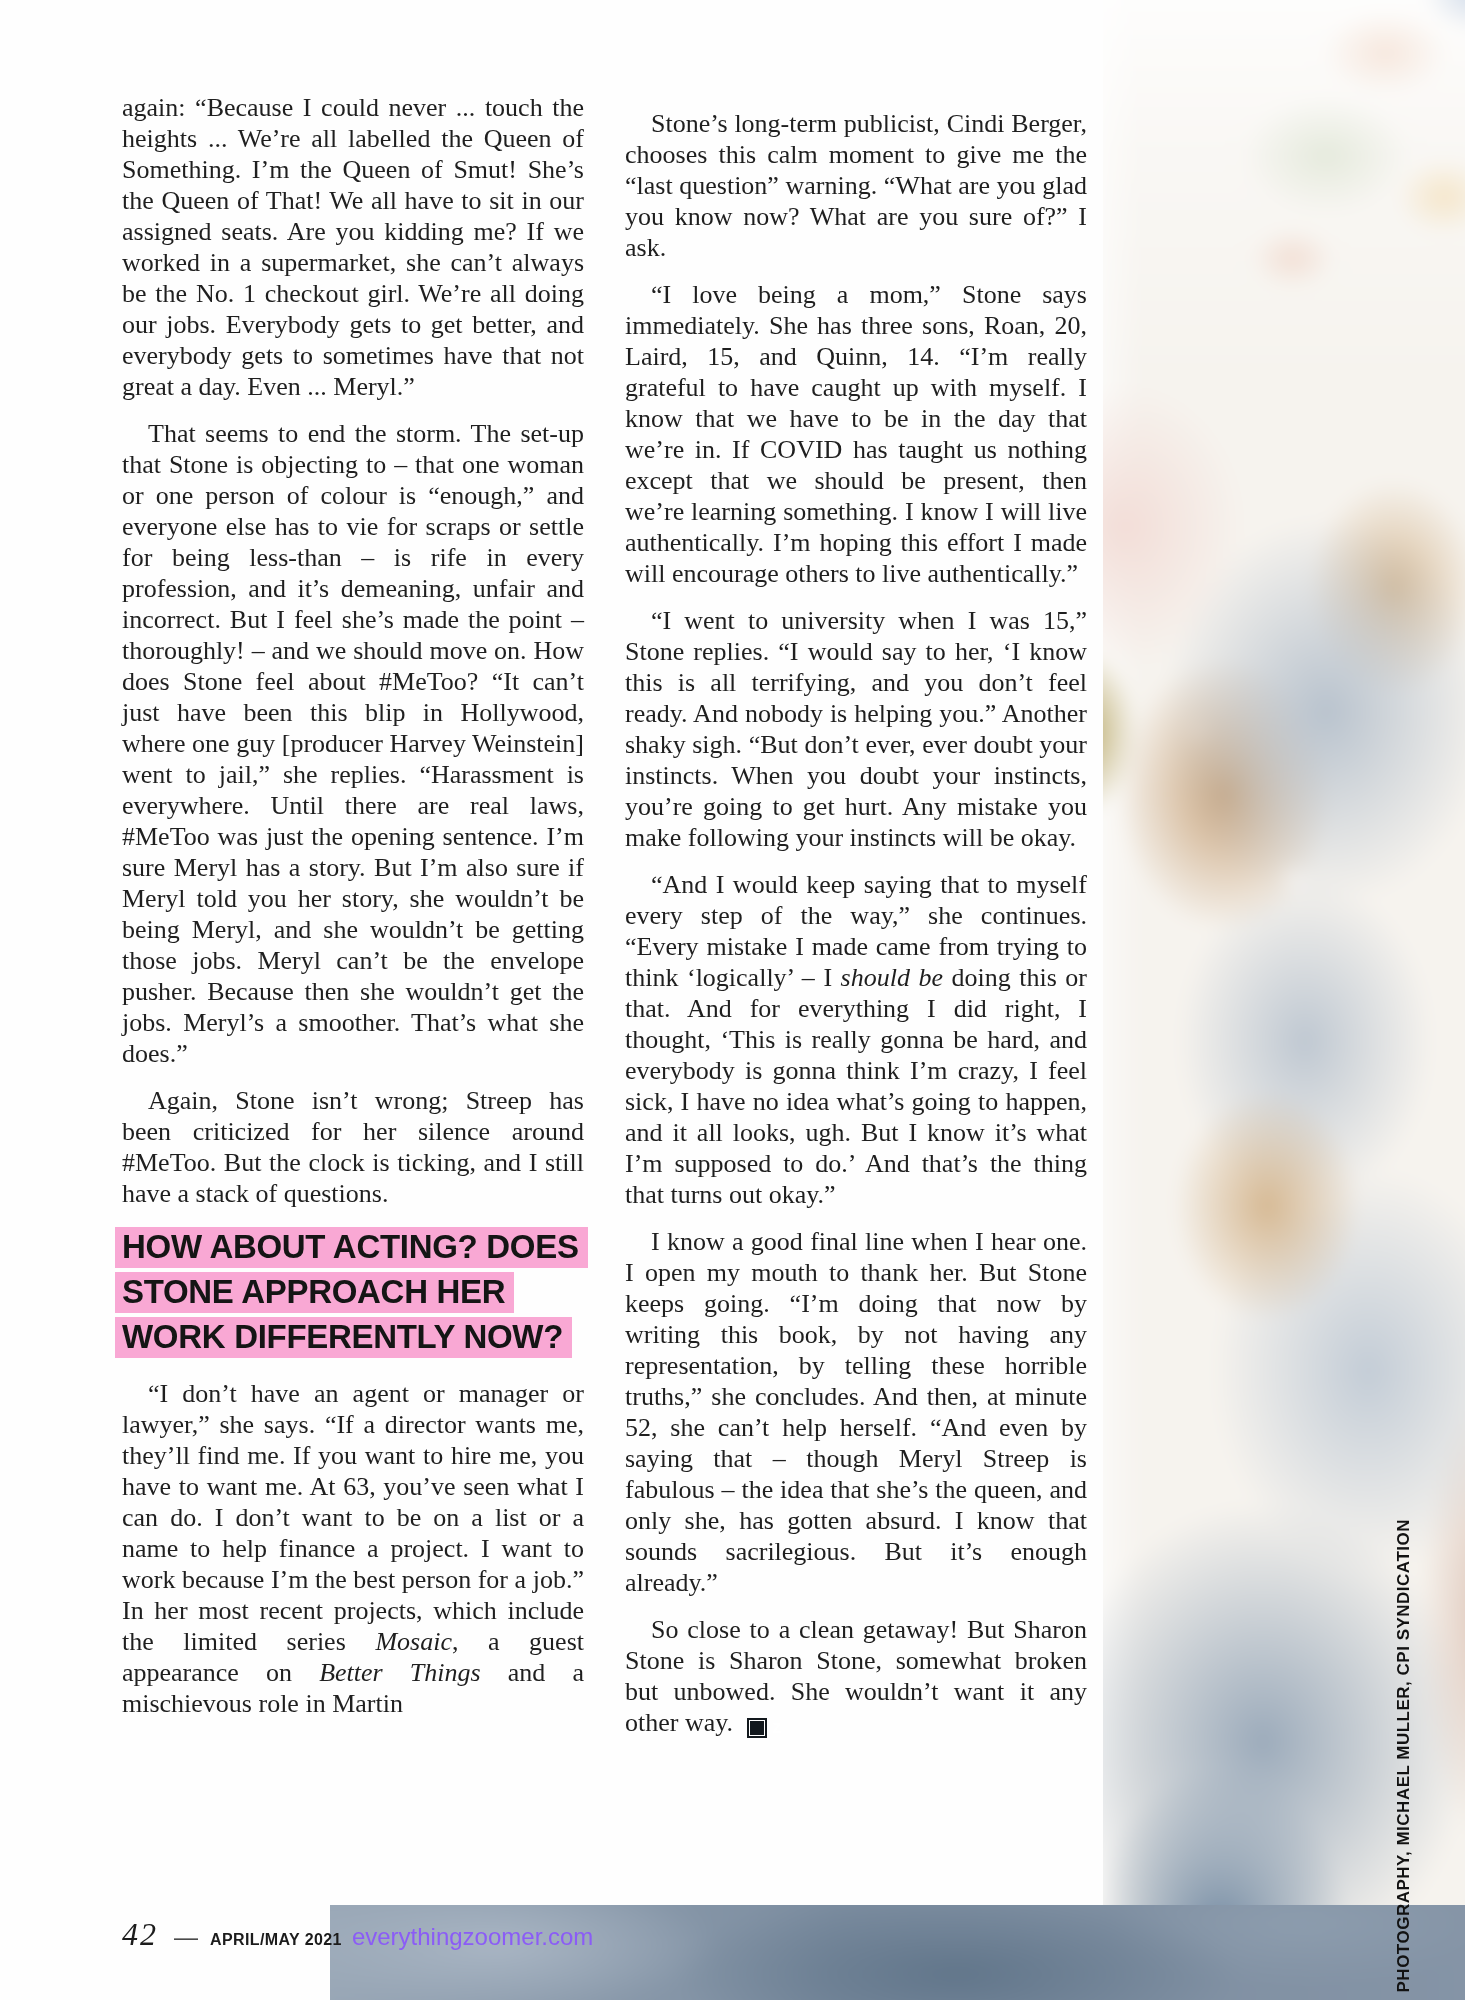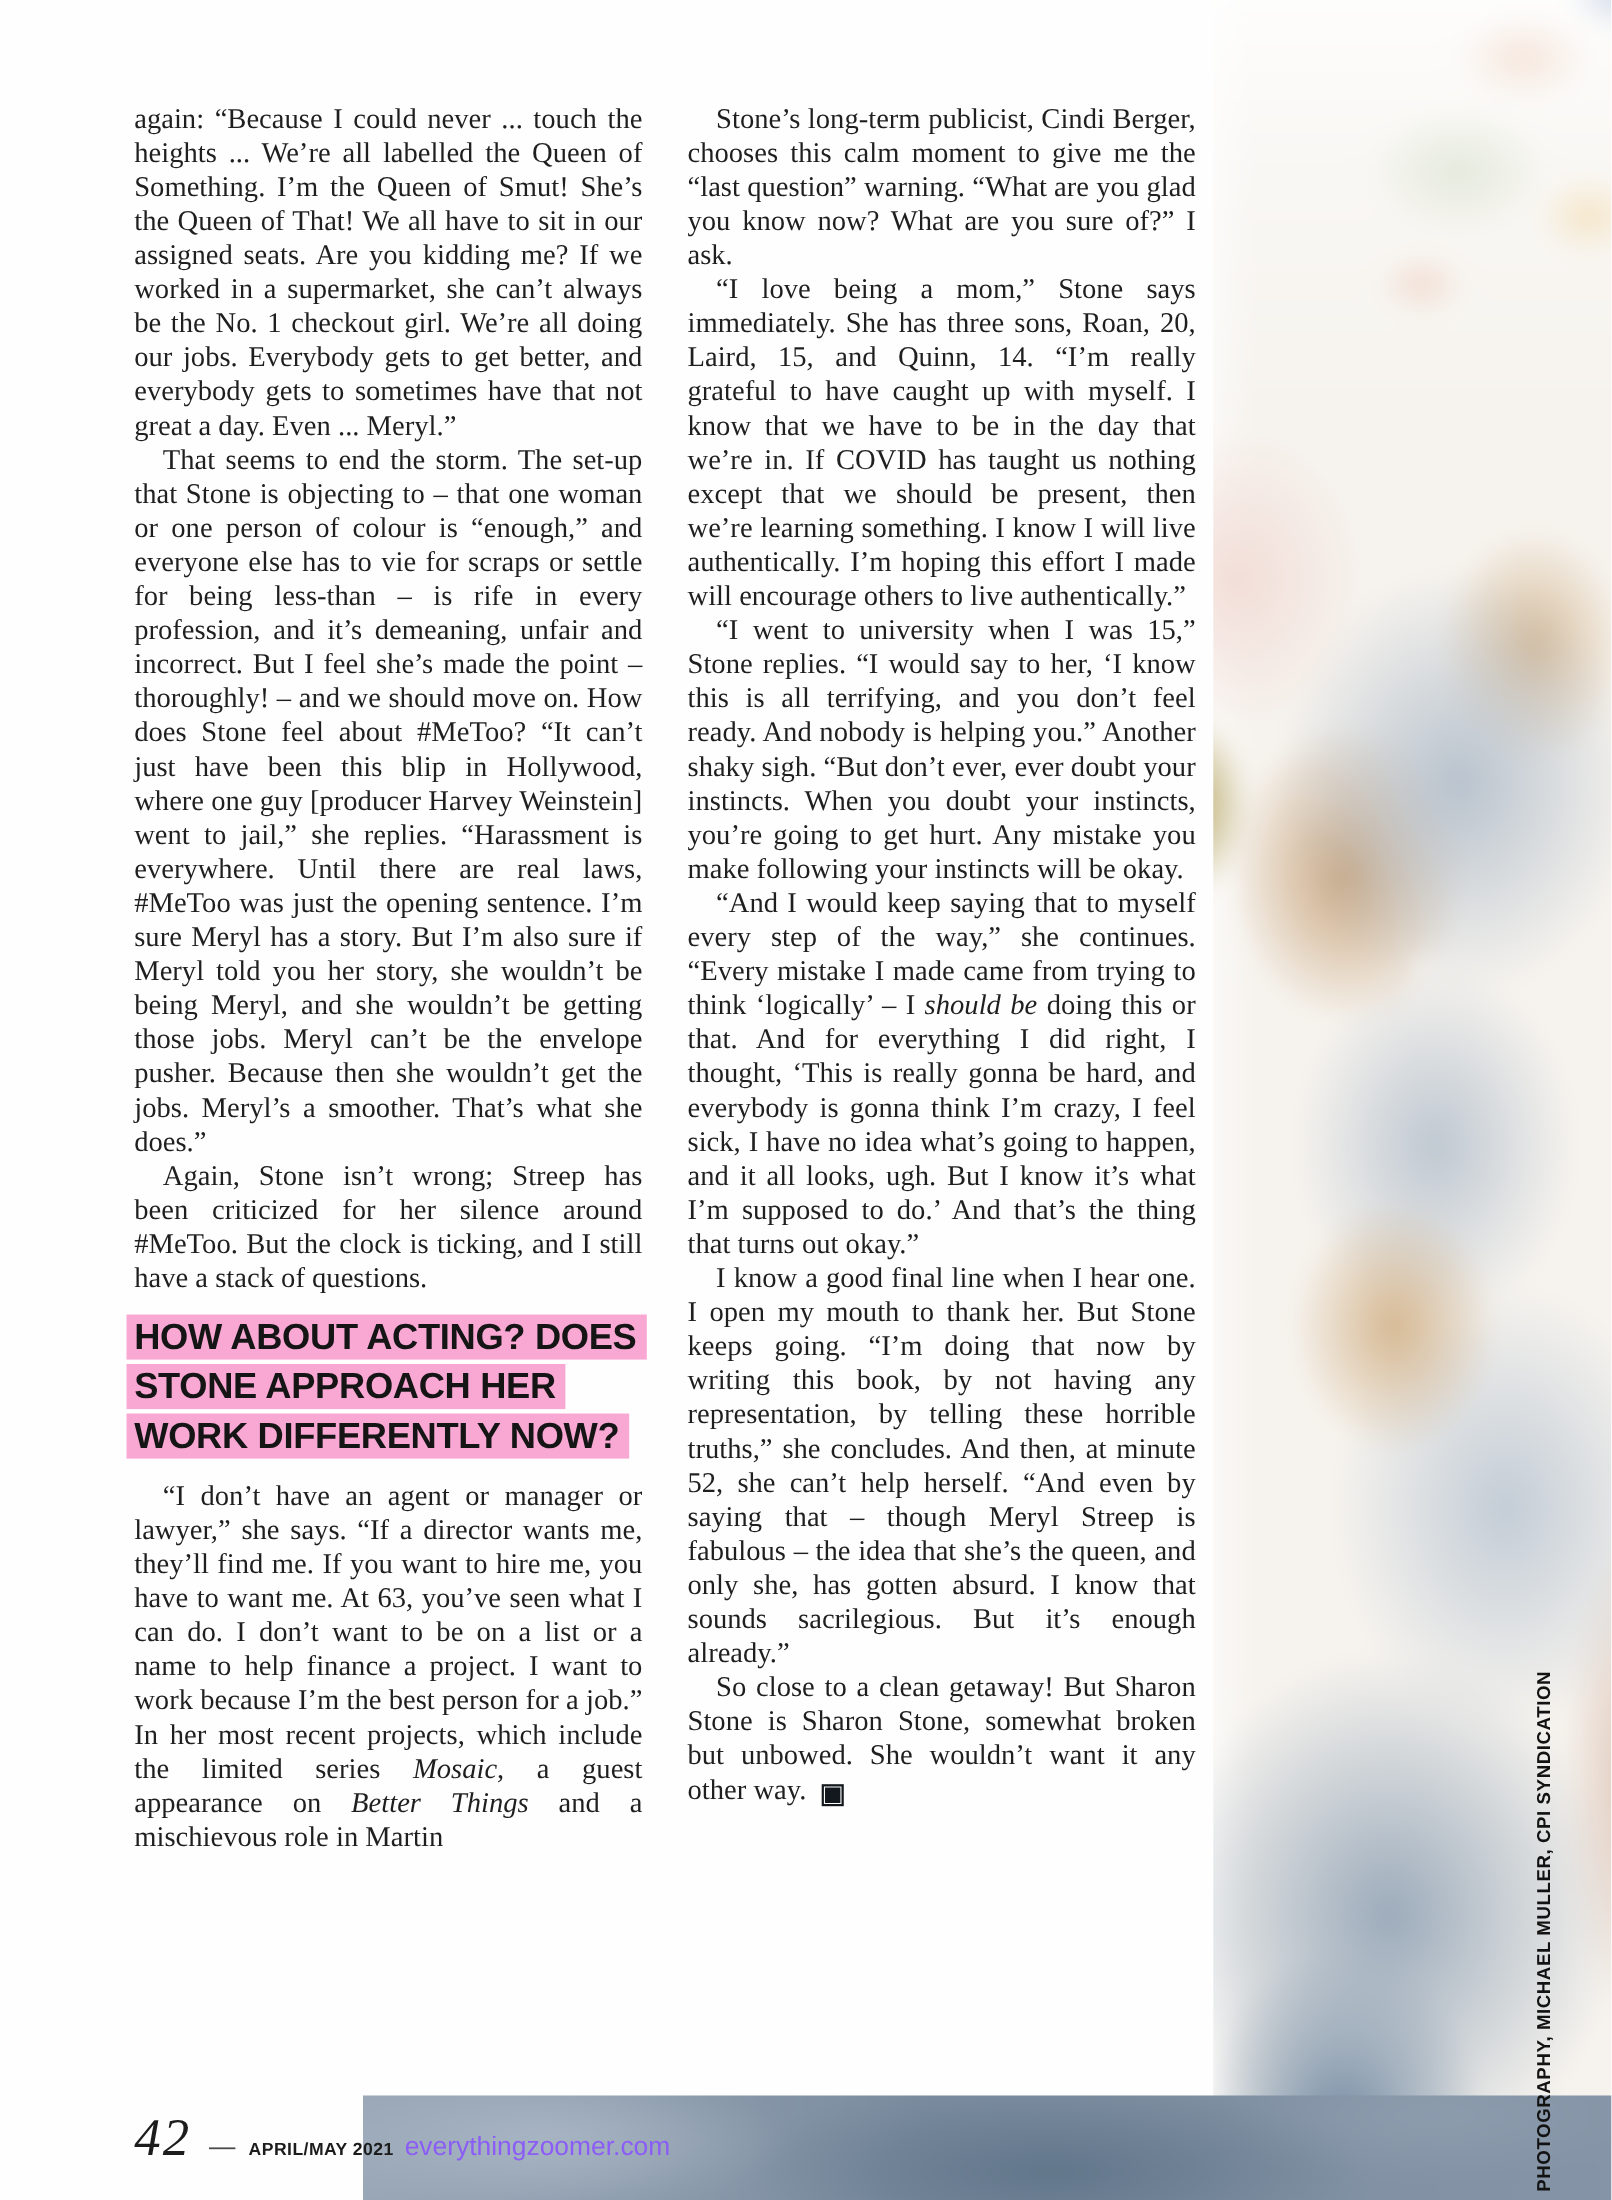--- a/index.html
+++ b/index.html
@@ -48,41 +48,41 @@
       radial-gradient(380px 110px at 55% 65%, rgba(92,113,134,.85), transparent 75%),
       radial-gradient(260px 80px at 84% 30%, rgba(142,158,175,.9), transparent 75%),
       linear-gradient(to right, #9aa8b7, #7c8da0 45%, #8594a6);
   }
 
   
   .col{position:absolute;top:92px;width:462px;color:#1f1f1f;font-size:26px;line-height:31px;text-align:justify;}
   .col-left{left:122px;}
   .col-right{left:625px;}
   .col p{margin:0;}
-  .col p.indent{text-indent:26px;}
+  .col p.indent{text-indent:26px;margin-top:16px;}
   .col em{font-style:italic;}
 
   .heading{margin:18px 0 14px -7px;}
   .heading .hl{
     display:inline-block;background:#f9a8d4;color:#151515;
     font-family:"Liberation Sans", sans-serif;font-weight:700;
     font-size:33px;line-height:40px;letter-spacing:-0.3px;
     padding:0 9px 1px 7px;margin-bottom:4px;white-space:nowrap;
   }
 
   .endmark{
     display:inline-block;width:20px;height:20px;margin-left:7px;vertical-align:-2px;
     background:#12181d;color:#ffffff;text-align:center;
     font-family:"Liberation Sans", sans-serif;font-weight:700;font-size:14px;line-height:20px;
     box-shadow:inset 0 0 0 2px #12181d, inset 0 0 0 3px #ffffff;
   }
 
   
   .footer{position:absolute;left:122px;top:1916px;display:flex;align-items:baseline;z-index:5;}
-  .page-num{font-family:"Liberation Serif", serif;font-style:italic;font-size:48px;color:#1c1c1c;letter-spacing:2px;}
+  .page-num{font-family:"Liberation Serif", serif;font-style:italic;font-size:32px;color:#1c1c1c;letter-spacing:2px;}
   .footer-dash{margin:0 12px 0 16px;color:#4a4a4a;font-family:"Liberation Sans", sans-serif;font-size:24px;}
   .issue{font-family:"Liberation Sans", sans-serif;font-weight:700;font-size:16px;letter-spacing:.4px;color:#1c1c1c;text-align:right;}
   .site{font-family:"Liberation Sans", sans-serif;font-size:24px;color:#8b5cf6;margin-left:10px;}
 
   
   .credit{
     position:absolute;left:1394px;bottom:8px;z-index:6;
     writing-mode:vertical-rl;transform:rotate(180deg);
     font-family:"Liberation Sans", sans-serif;font-weight:700;font-size:17px;
     letter-spacing:.5px;color:#121212;white-space:nowrap;

